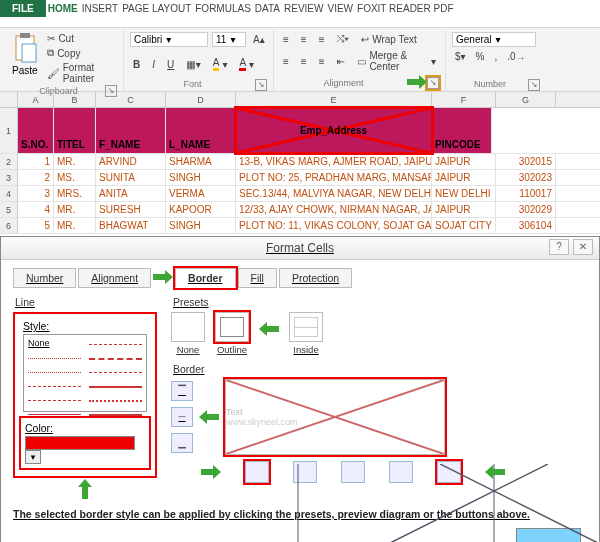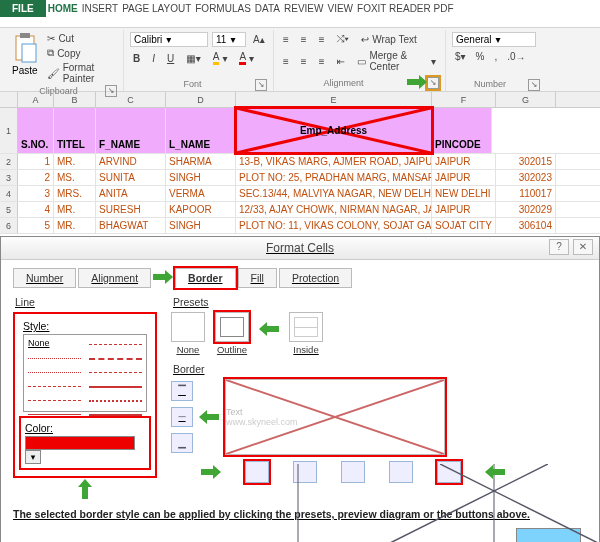--- a/index.html
+++ b/index.html
@@ -33,21 +33,21 @@
   
   .colheads { display: flex; background: #efefef; border-bottom: 1px solid #ccc; height: 16px; }
   .rowhead { background: #efefef; border-right: 1px solid #ccc; width: 18px; text-align: center; font-size: 9px; color: #555; line-height: 16px; }
   .ch { border-right: 1px solid #ccc; text-align: center; font-size: 9px; color: #555; line-height: 16px; }
   .wA{width:36px}.wB{width:42px}.wC{width:70px}.wD{width:70px}.wE{width:196px}.wF{width:64px}.wG{width:60px}
 
   .sheet { }
   .row { display: flex; height: 16px; border-bottom: 1px solid #e3e3e3; }
   .row.hdr { height: 46px; }
   .cell { border-right: 1px solid #e3e3e3; padding: 0 3px; font-size: 10px; color: #c05010; overflow: hidden; white-space: nowrap; line-height: 16px; }
-  .row.hdr .cell { background: #f0abfc; color: #000; font-weight: 700; display: flex; align-items: flex-end; padding-bottom: 3px; line-height: normal; }
+  .row.hdr .cell { background: #be185d; color: #000; font-weight: 700; display: flex; align-items: flex-end; padding-bottom: 3px; line-height: normal; }
   .cell.right { text-align: right; }
   .emp-hdr { position: relative; align-items: center !important; justify-content: center; padding-bottom: 0 !important; outline: 3px solid #e00; outline-offset: -1px; }
   .emp-hdr svg { position: absolute; inset: 0; width: 100%; height: 100%; }
 
   
   .dialog-wrap { border: 1px solid #888; margin-top: 2px; background: #fff; position: relative; text-decoration: underline; }
   .dlg-title { background: linear-gradient(#fdfdfd,#eaeaea); border-bottom: 1px solid #ccc; padding: 4px 8px; font-size: 12px; color: #444; text-align: center; position: relative; }
   .dlg-winbtn { position: absolute; right: 6px; top: 2px; display: flex; gap: 4px; }
   .winbtn { width: 20px; height: 16px; border: 1px solid #bbb; font-size: 10px; text-align: center; line-height: 14px; color: #666; background: #f7f7f7; }
 
@@ -141,21 +141,21 @@
           </span>
       </div>
     </div>
     <div style="display:flex;align-items:center">
         <div class="group-label" style="flex:1">Clipboard</div>
         <div class="launcher">↘</div>
       </div>
   </div>
 
   <div class="group" style="width:150px">
-    <div class="group-body col" style="gap:3px">
+    <div class="group-body col" style="gap:9px">
       <div style="display:flex;gap:4px">
         <span class="sel" style="width:78px">
             <span>Calibri</span>
             <span>▾</span>
           </span>
         <span class="sel" style="width:34px">
             <span>11</span>
             <span>▾</span>
           </span>
         <span class="btn">A▴</span>

